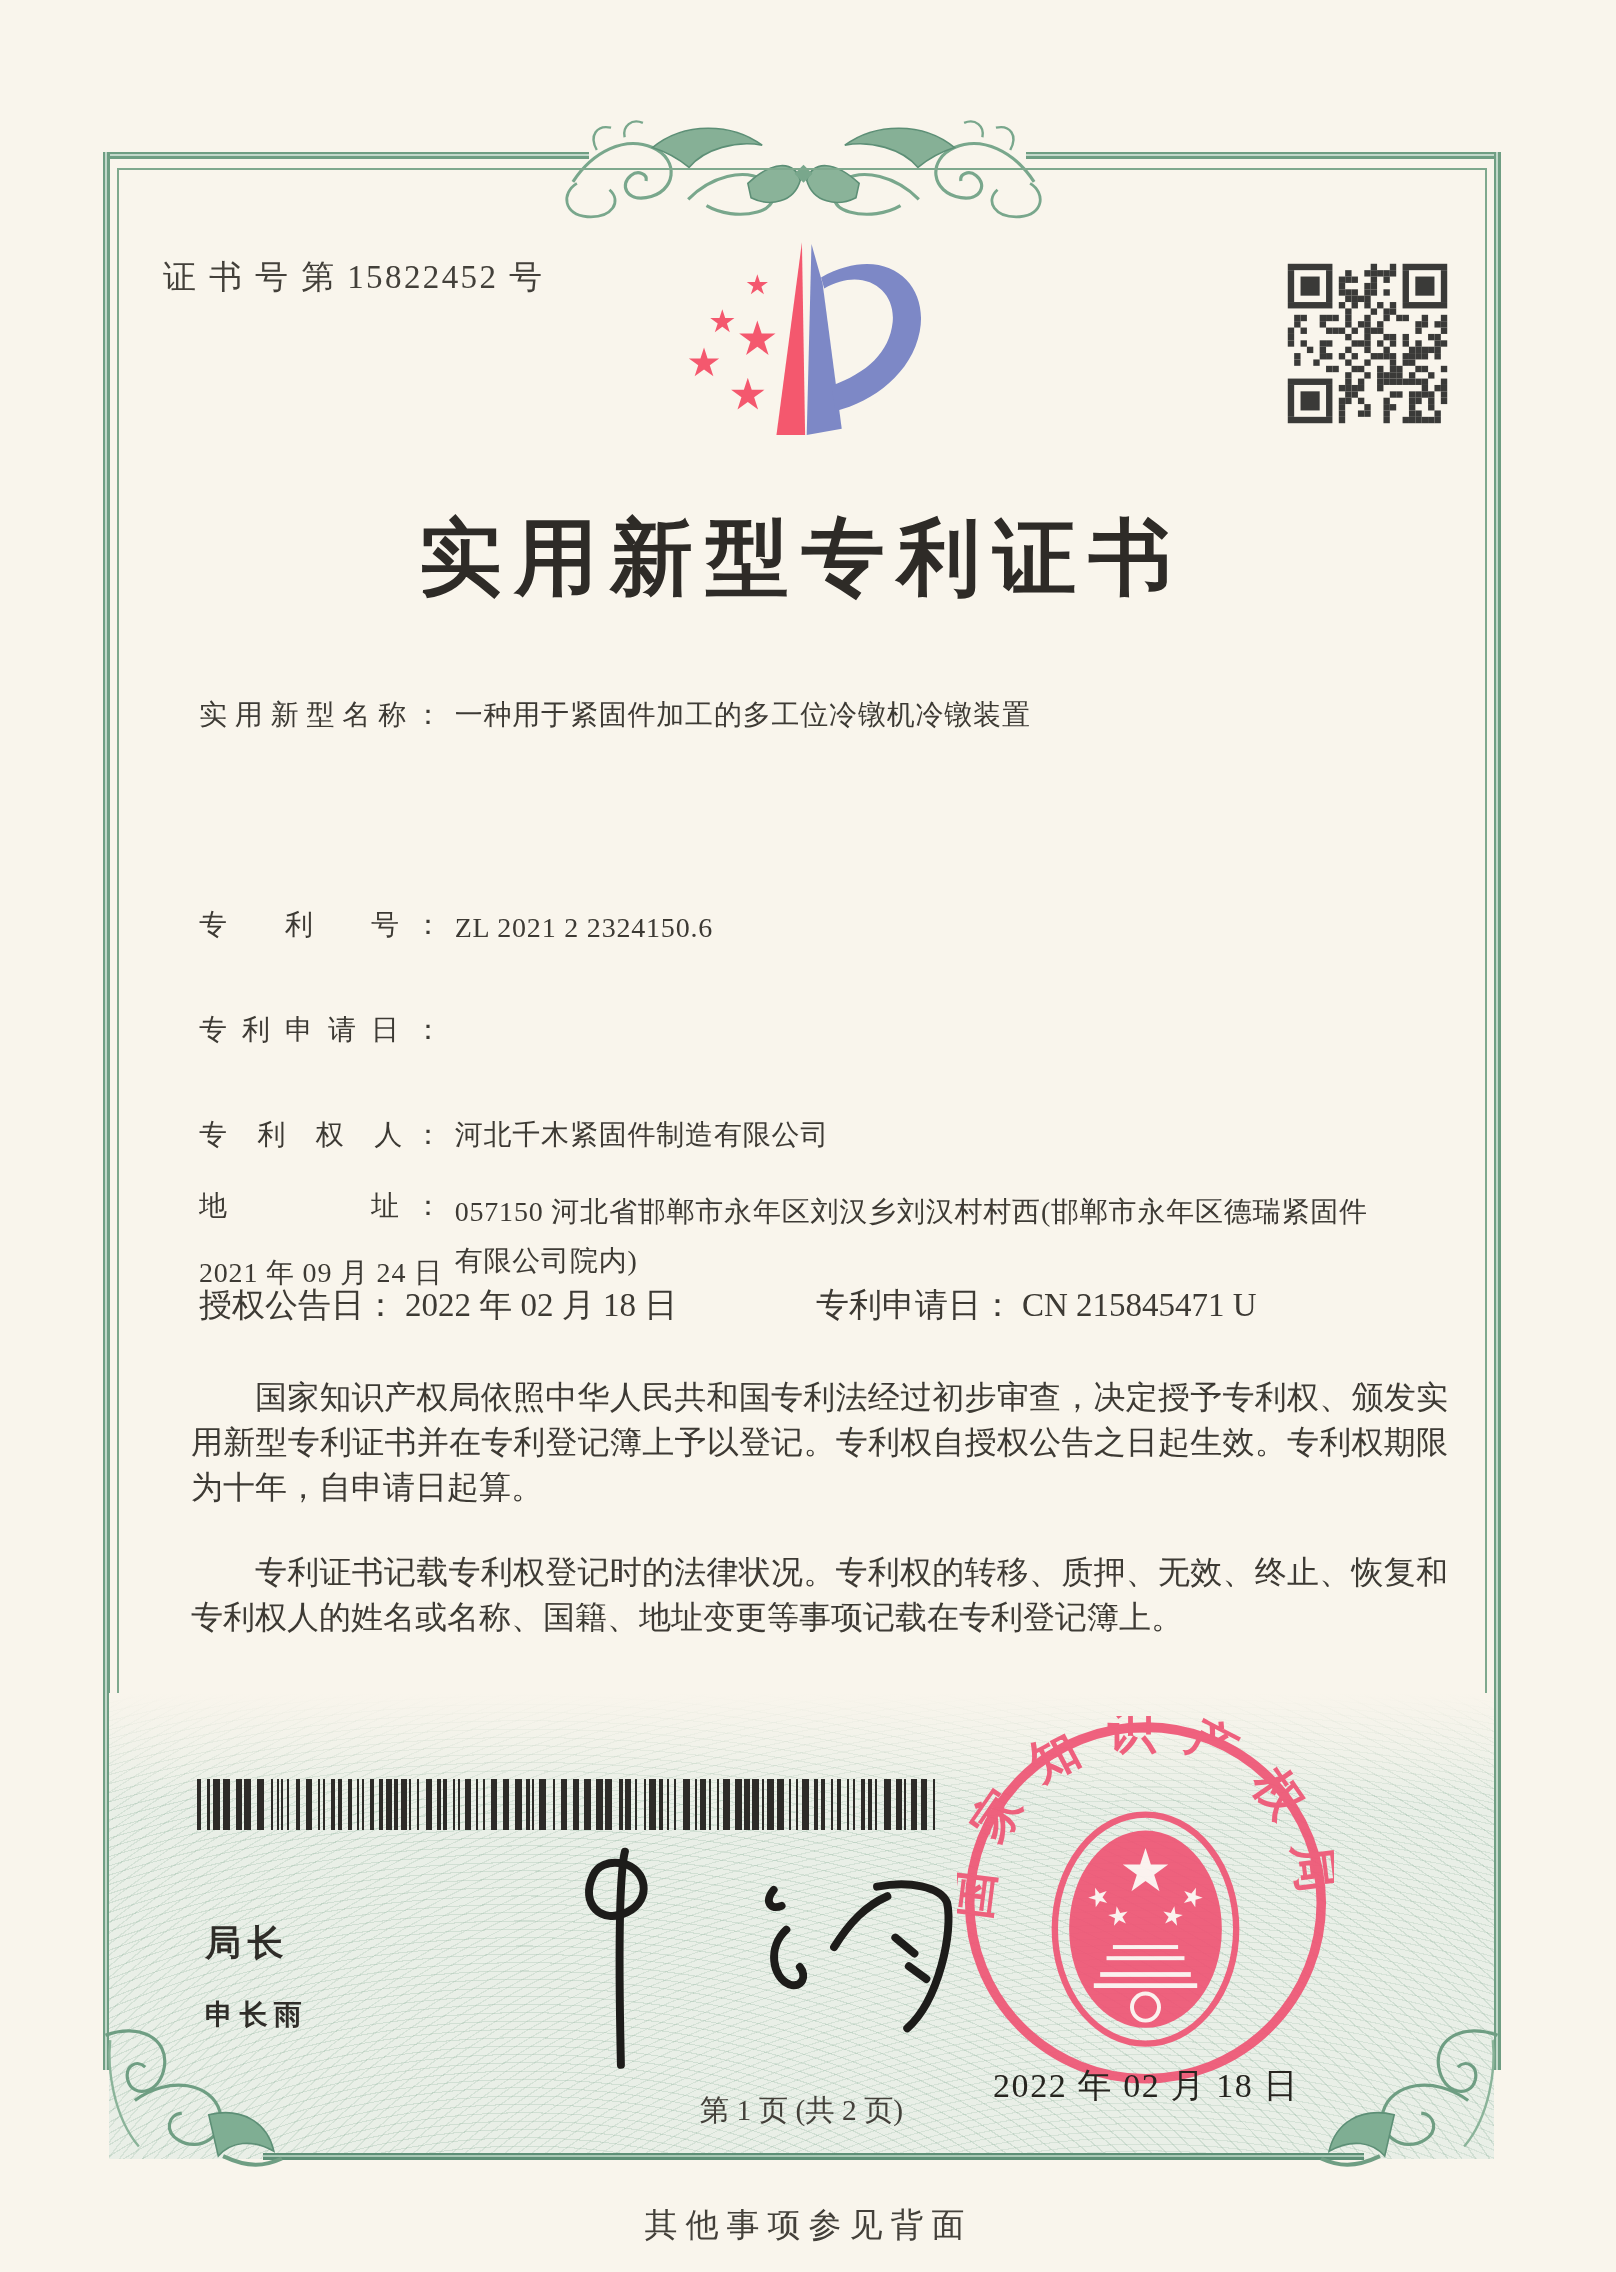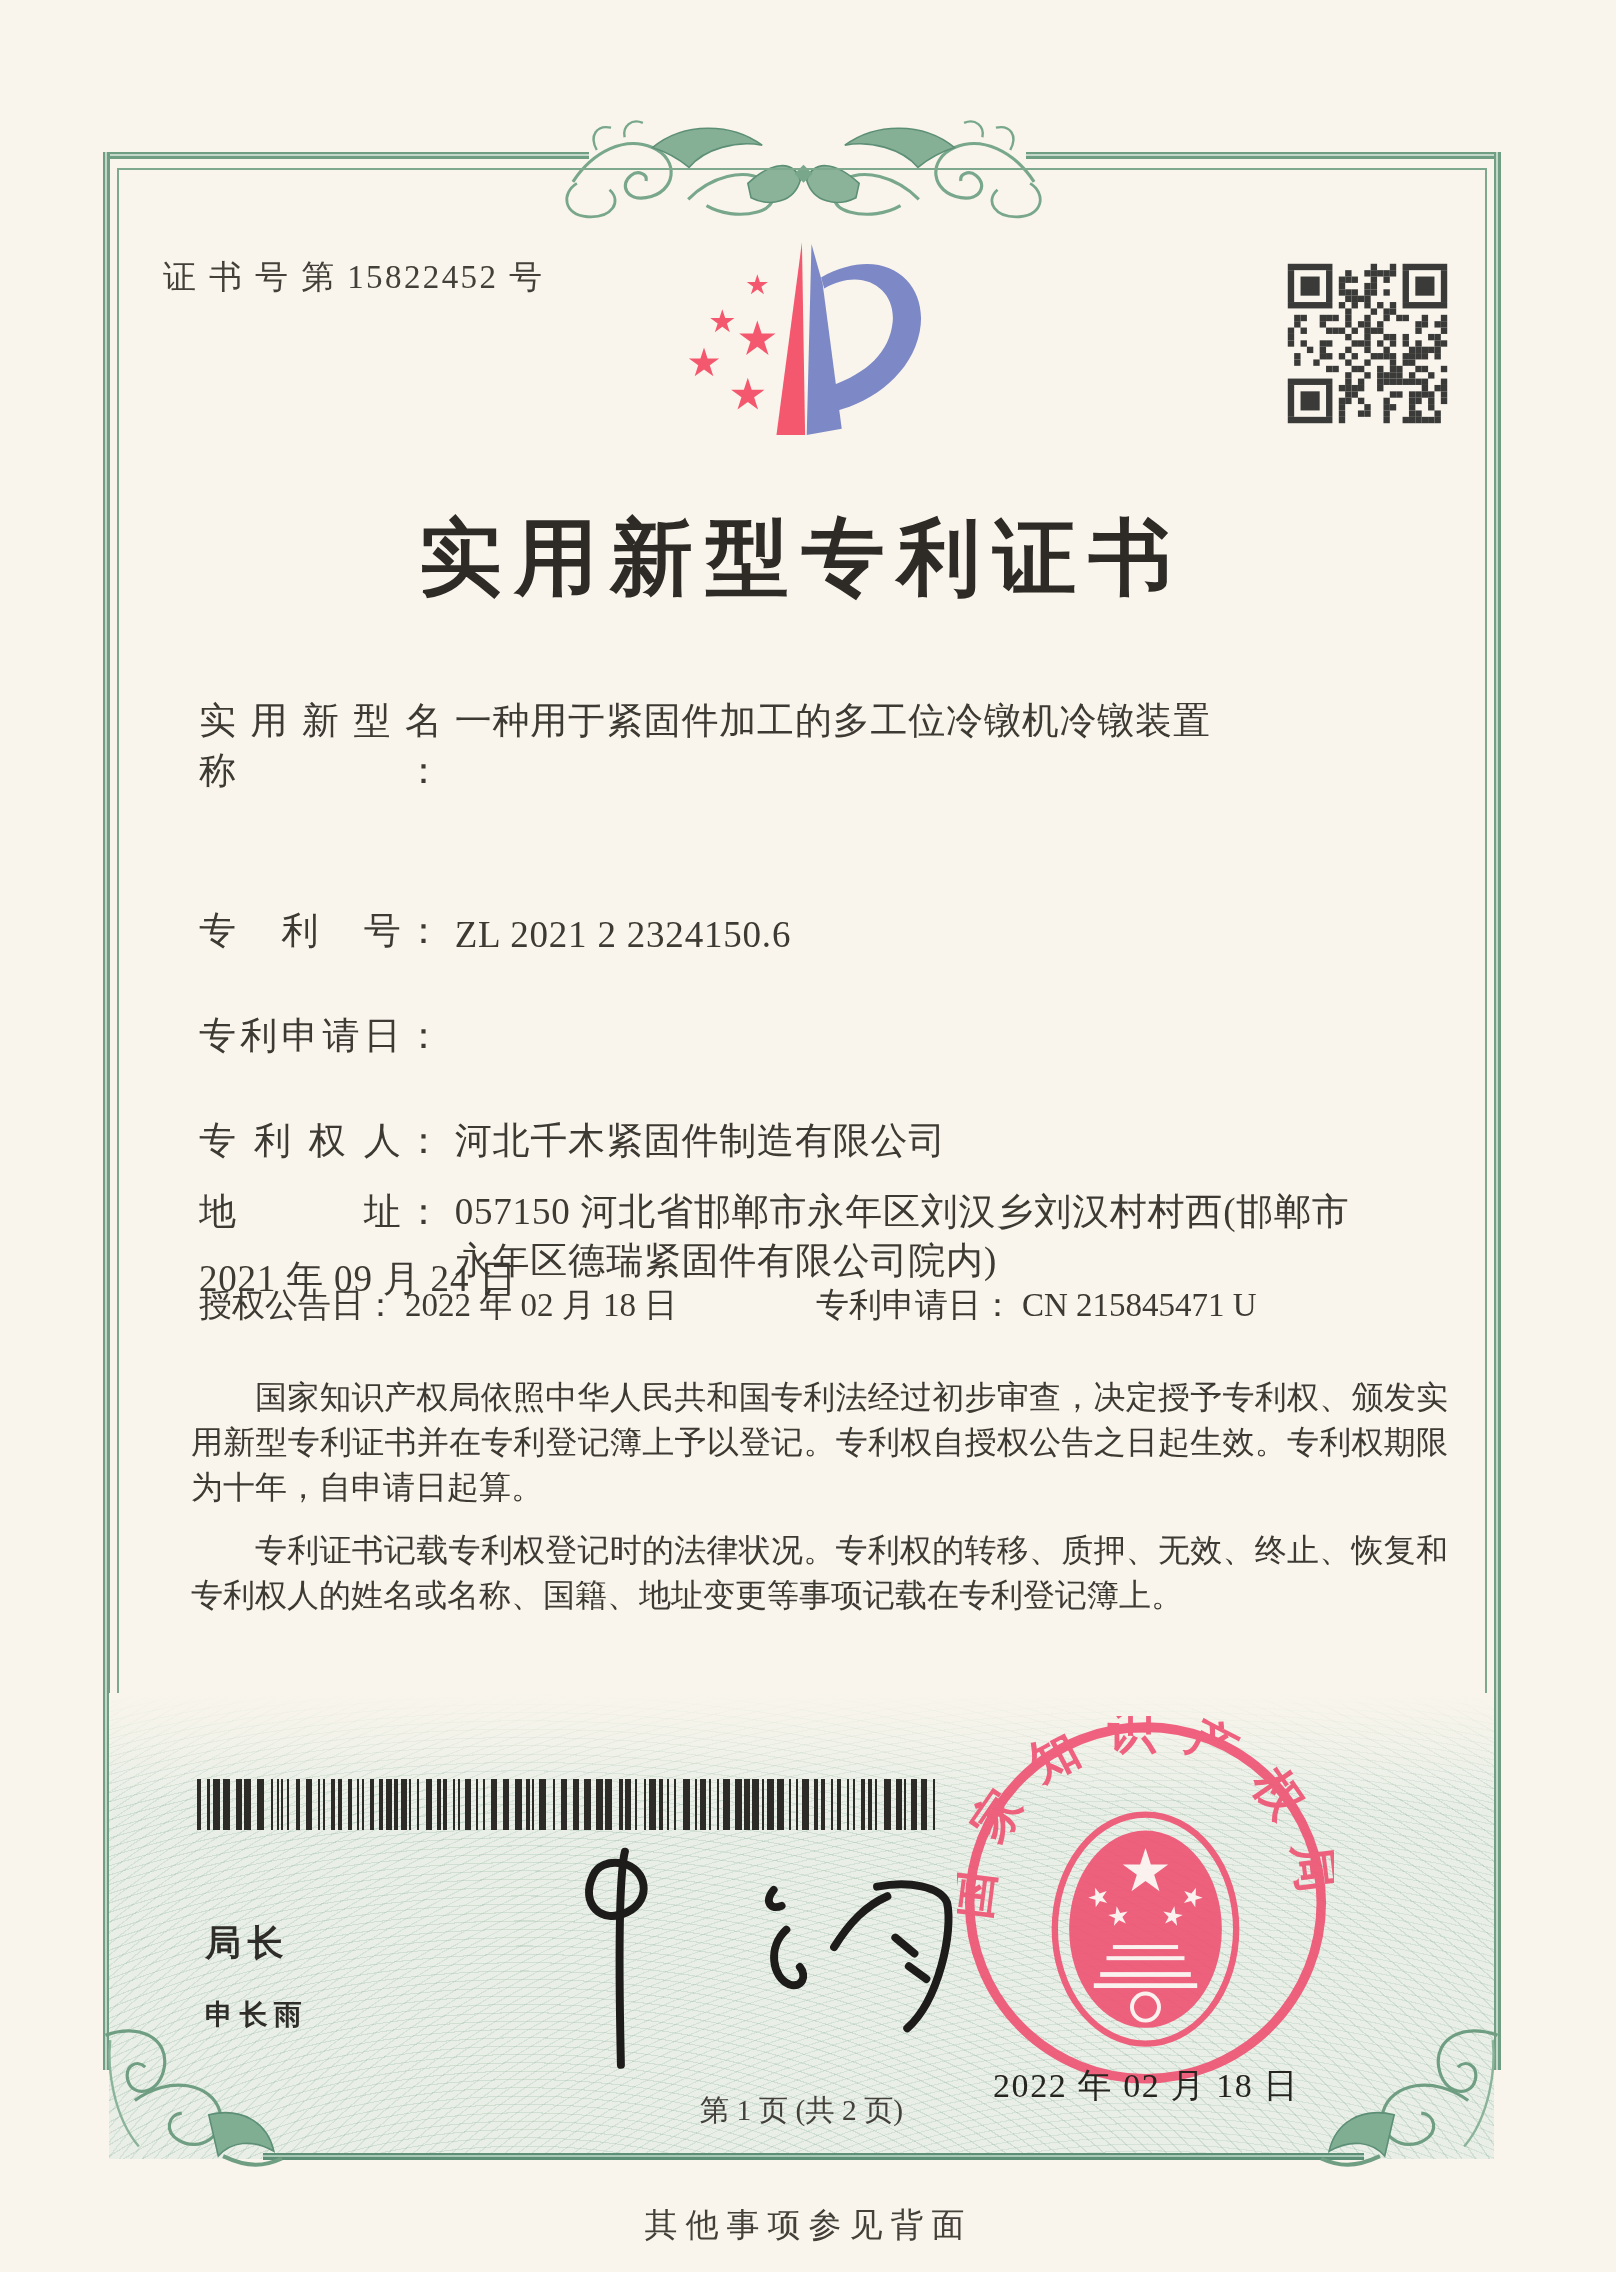--- a/index.html
+++ b/index.html
@@ -15,30 +15,30 @@
   .v-thick{width:7.2px; background:linear-gradient(to right,#6f9e83 0 30%,#c3d8ca 30% 62%,#6f9e83 62% 100%);}
   .h-thin{height:1.6px; background:#7fa98e;}
   .v-thin{width:1.6px; background:#7fa98e;}
   
   .cert-no{position:absolute; left:163px; top:255px; font-size:33px; letter-spacing:2.4px; color:#43403a;}
   .title{
     position:absolute; left:109px; top:503px; width:1385px; text-align:center;
     font-size:83px; font-weight:700; letter-spacing:12.7px; color:#2e2b27;
   }
   
-  .frow{position:absolute; left:199px; display:flex; align-items:flex-start; font-size:37px; color:#3d3a34;}
+  .frow{position:absolute; left:199px; display:flex; align-items:flex-start; font-size:28px; color:#3d3a34;}
   .flabel{display:inline-block; width:243px; text-align:justify; text-align-last:justify; flex:0 0 243px; margin-right:12.7px;}
   .fvalue{display:inline-block; letter-spacing:0.8px;}
   .fvalue.addr{width:923px; line-height:49px;}
   .grant{position:absolute; top:1283px; font-size:33px; color:#3d3a34;}
   .grant .lab{margin-right:8px;text-align:right;}
   
   .paras{position:absolute; left:191px; top:1375px; width:1257px; font-size:32px; line-height:45px; text-align:justify; color:#3d3a34;}
   .paras p{margin:0; text-indent:2em;}
-  .paras p + p{margin-top:18px;}
+  .paras p + p{margin-top:40px;}
   
   .guilloche{
     position:absolute; left:109px; top:1693px; width:1385px; height:466px;
     background-color:#e9efe7;
     background-image:
       repeating-radial-gradient(1273px 836px at 30% 160%, rgba(111,158,131,0.20) 0 1.6px, rgba(0,0,0,0) 1.6px 12.7px),
       repeating-radial-gradient(1194px 796px at 75% 175%, rgba(111,158,131,0.16) 0 1.6px, rgba(0,0,0,0) 1.6px 10.3px);
   }
   .guilloche-fade{
     position:absolute; left:109px; top:1693px; width:1385px; height:111px;

